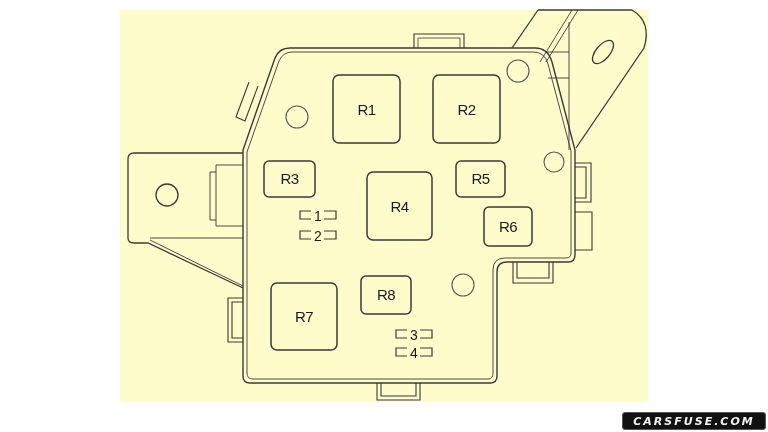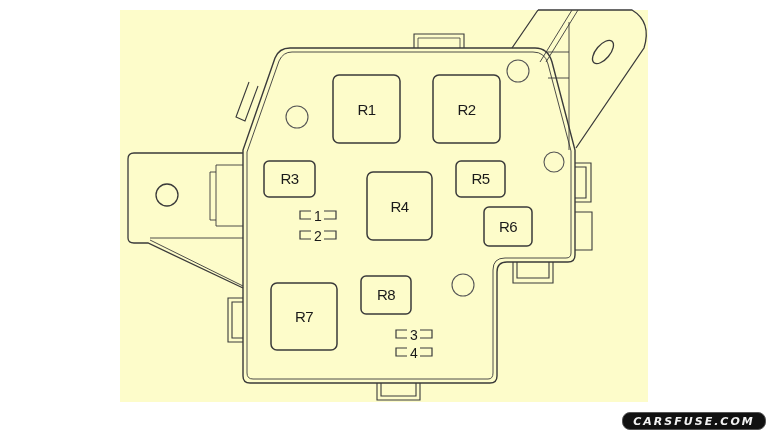--- a/index.html
+++ b/index.html
@@ -33,21 +33,21 @@
       font-size: 14px;
       fill: #1a1a1a;
     }
     .watermark {
       position: absolute;
       left: 622px;
       top: 412px;
       width: 142px;
       height: 16px;
       background: #111111;
-      border-radius: 8px;
+      border-radius: 3px;
       border: 1px solid #555;
       display: flex;
       align-items: center;
       justify-content: center;
       color: #f2f2f2;
       font-family: "DejaVu Sans", sans-serif;
       font-weight: bold;
       font-style: italic;
       font-size: 11px;
       letter-spacing: 2px;

